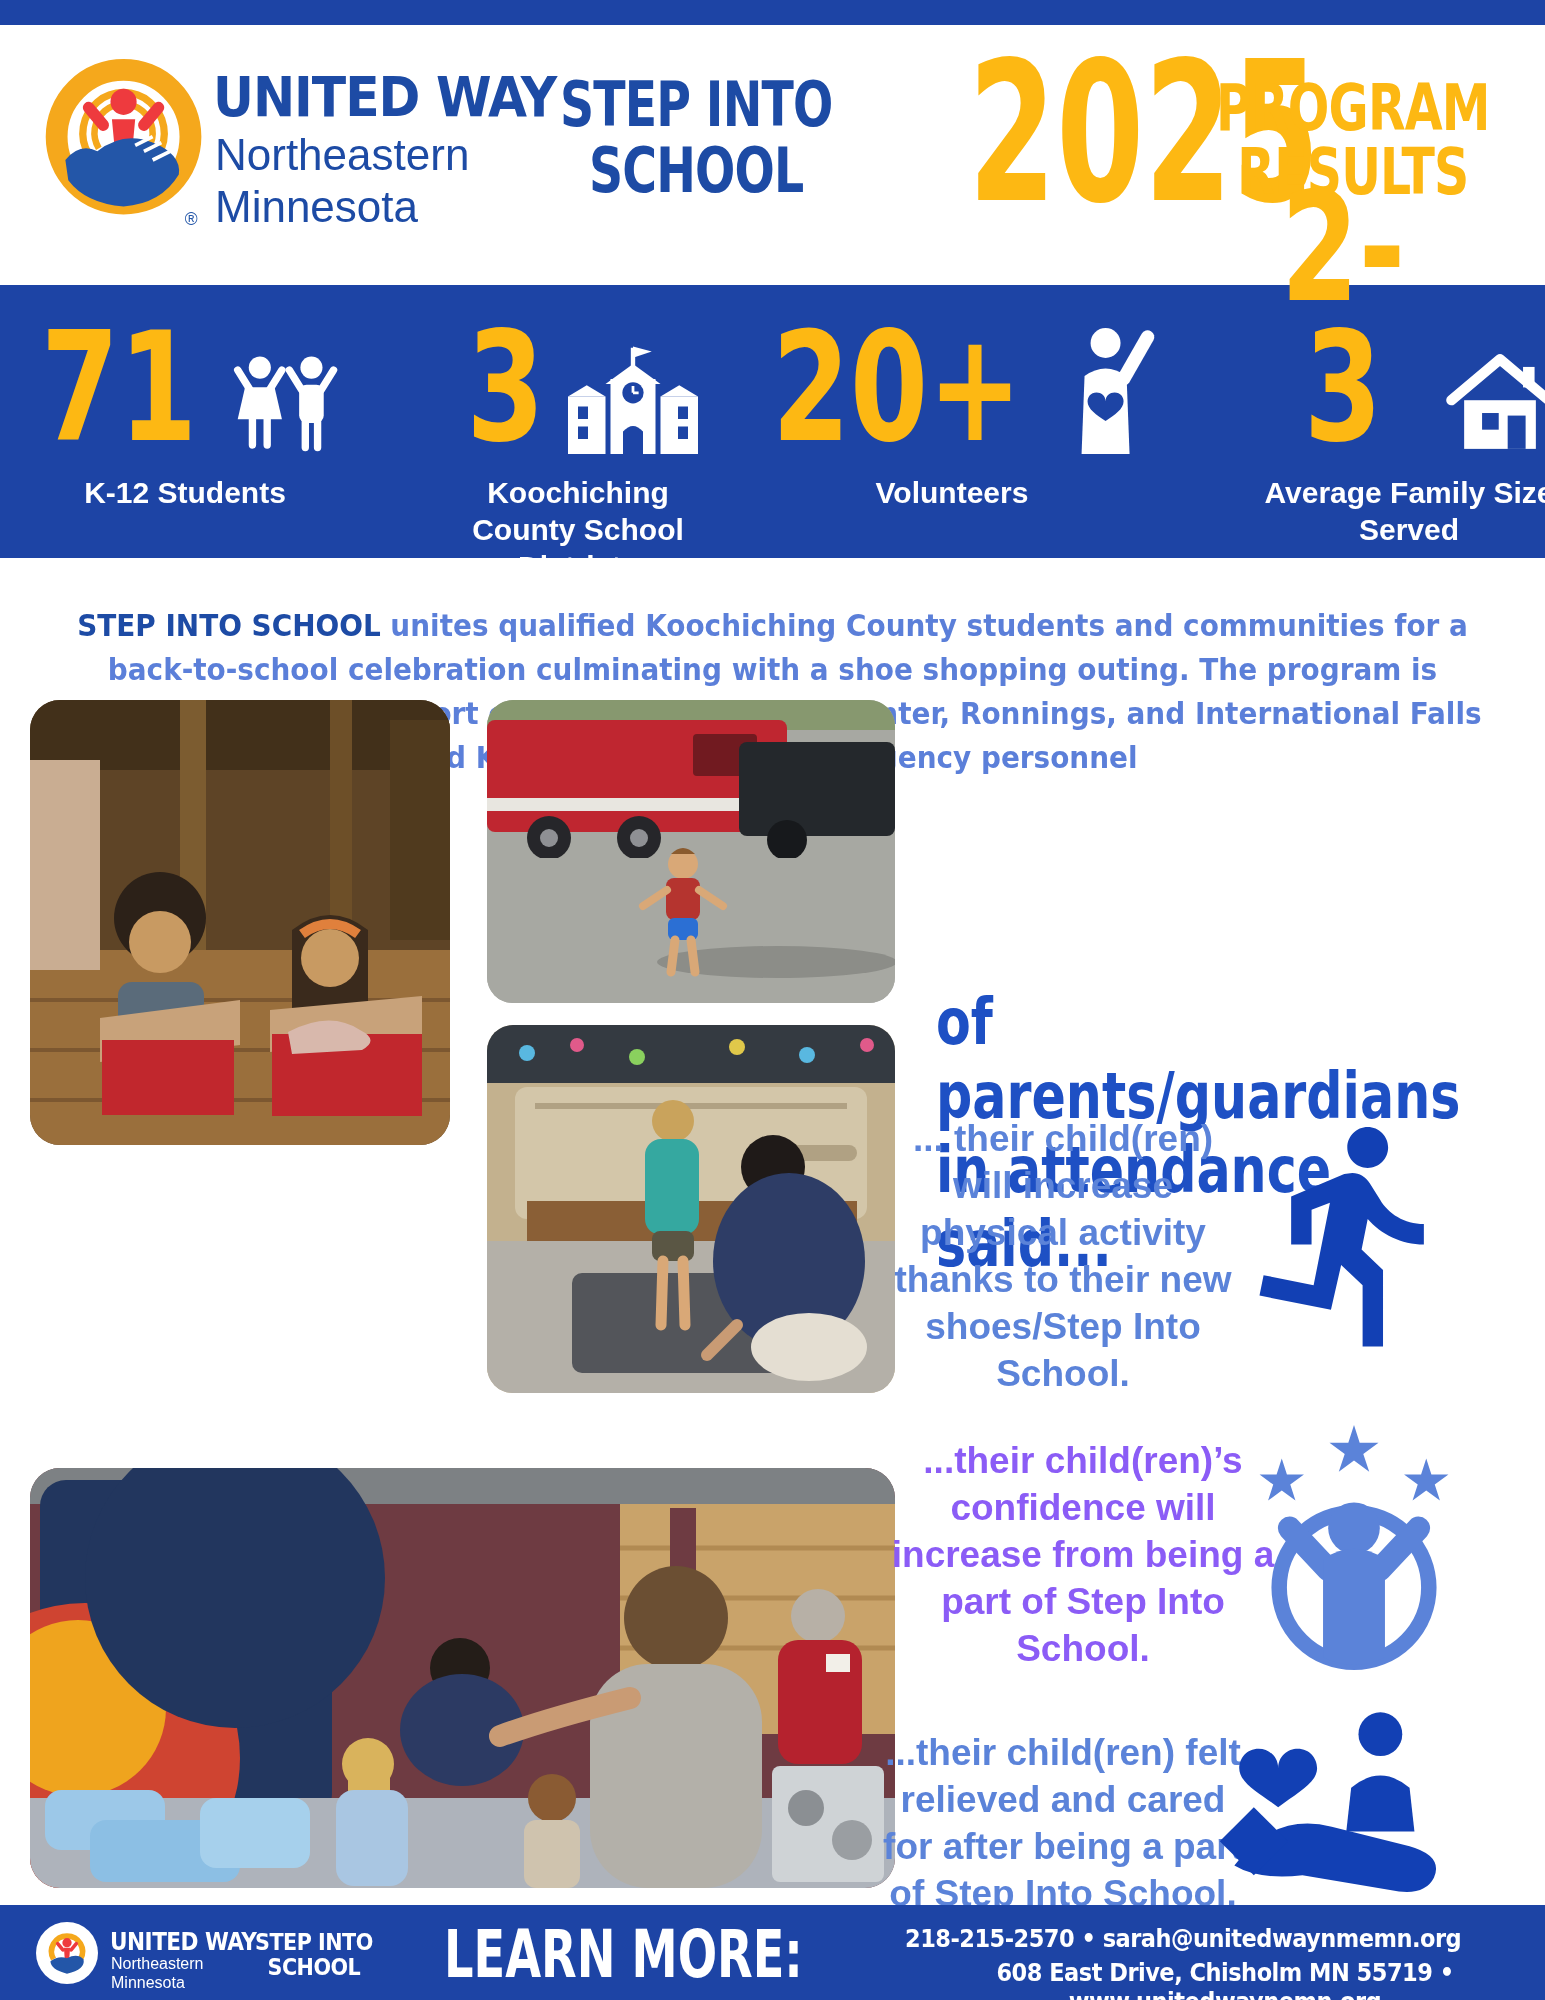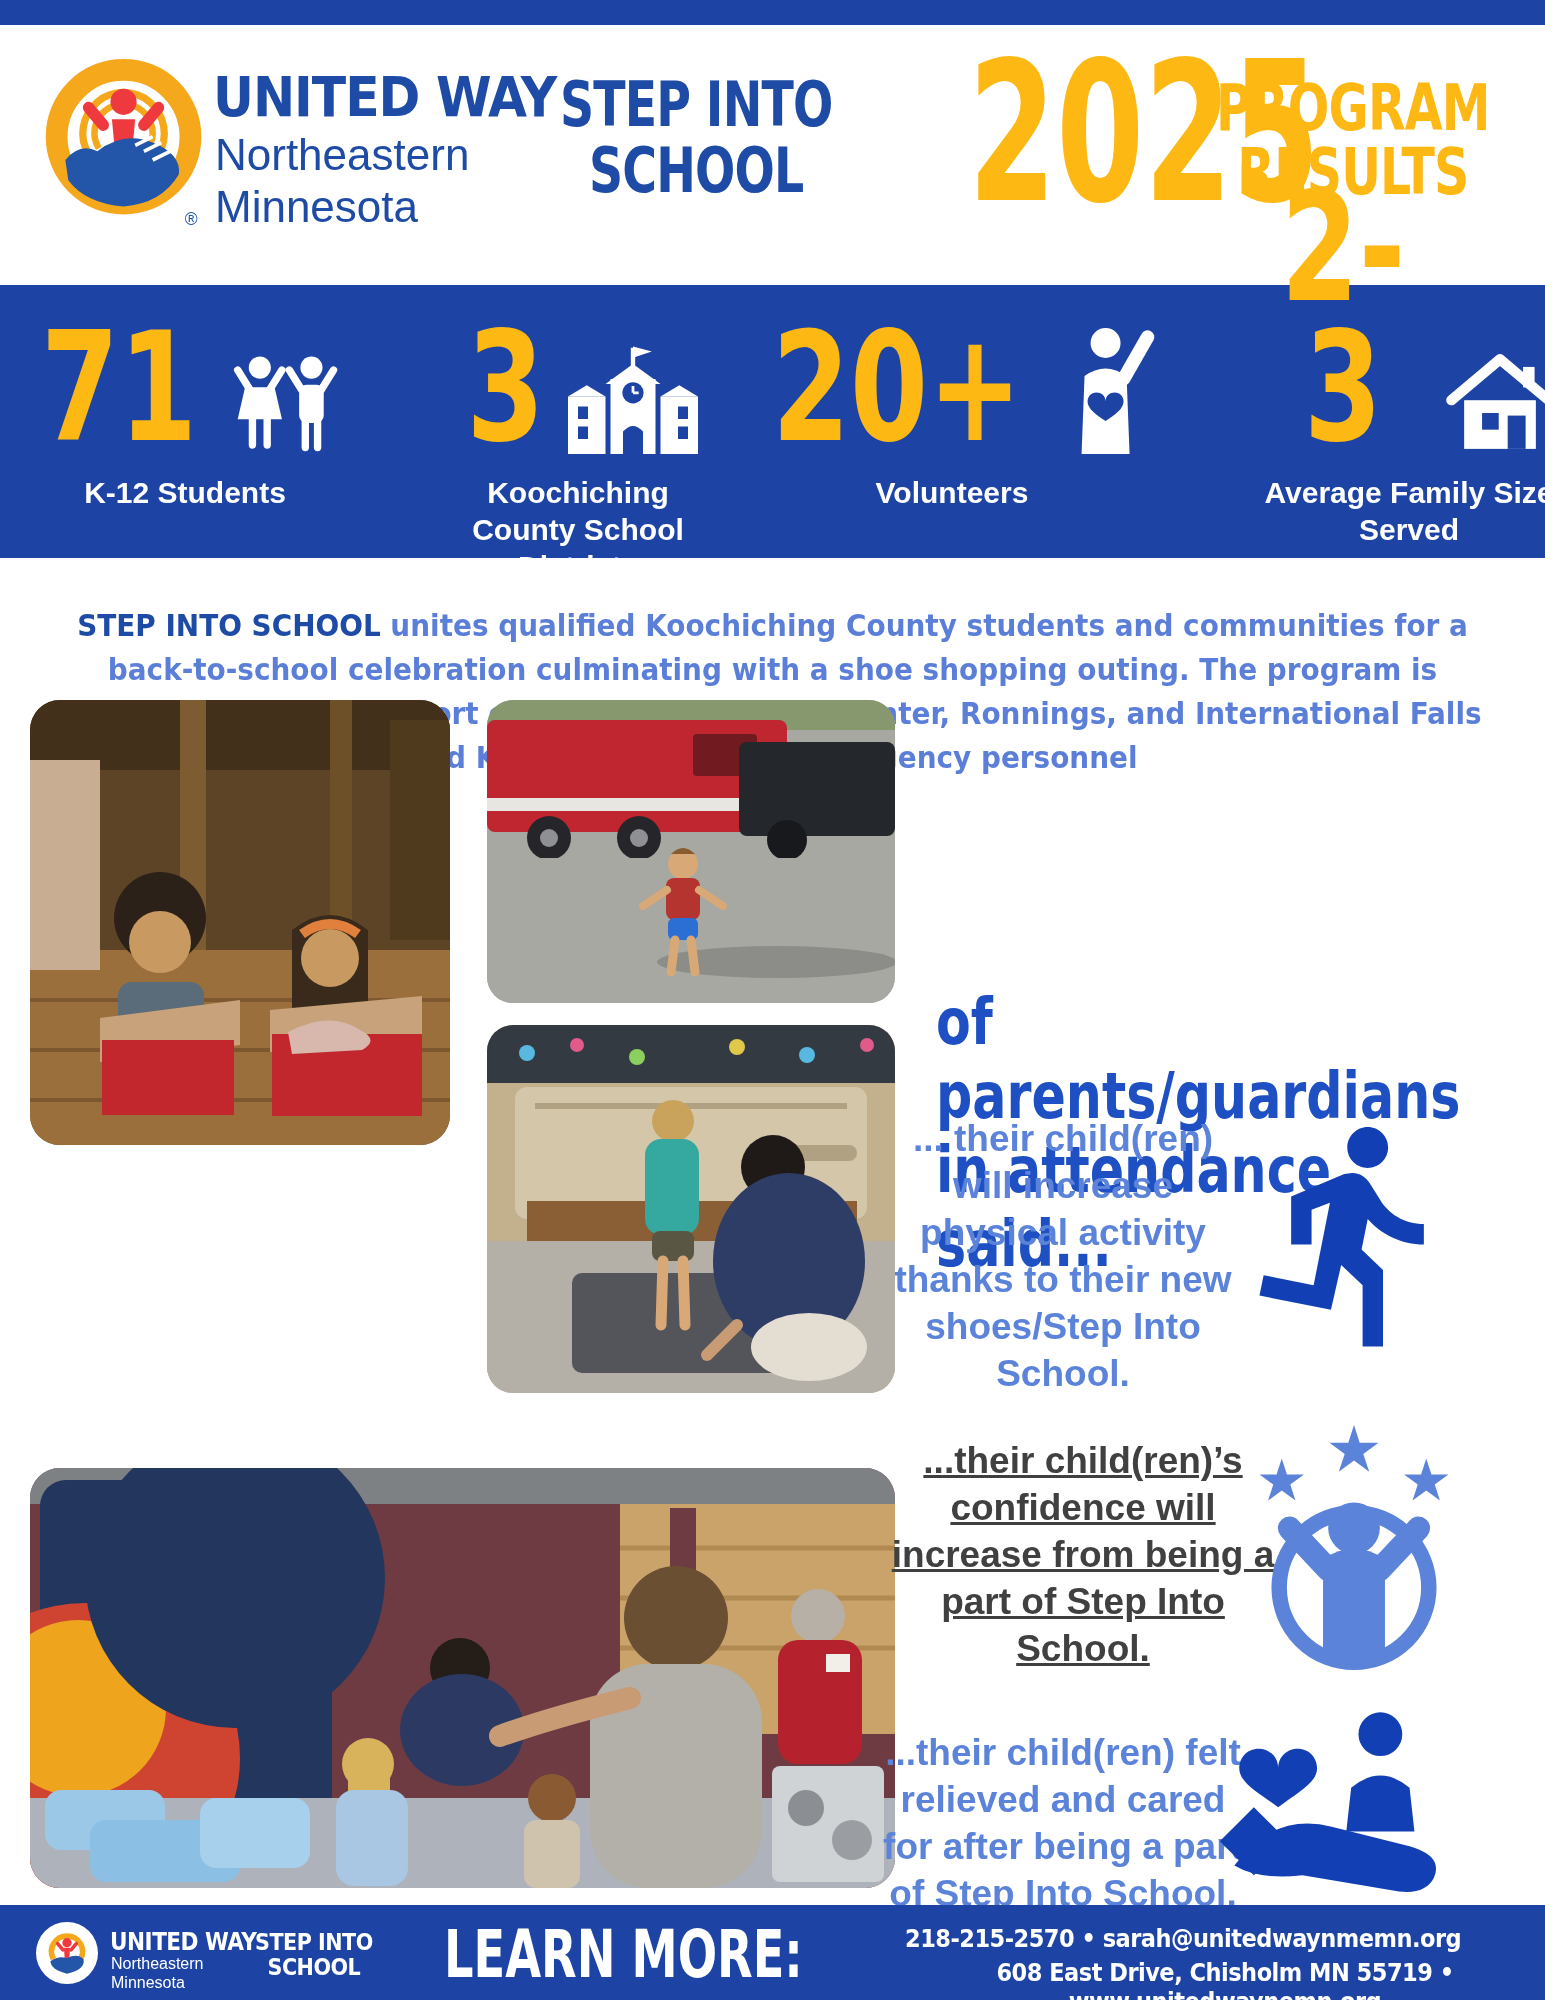--- a/index.html
+++ b/index.html
@@ -37,21 +37,21 @@
   .p4{left:30px;top:1468px;width:865px;height:420px;border-radius:30px;}
   
   .pct{left:900px;top:668px;width:615px;text-align:center;font-size:295px;line-height:300px;
        font-weight:bold;color:#fdb813;}
   .pct .sq{transform:scaleX(.7);}
   .pct-sub{left:900px;top:985px;width:600px;text-align:left;font-size:64px;line-height:74px;
            font-weight:bold;color:#1e50c4;}
   .pct-sub .sq{transform:scaleX(.88);}
   .statement{position:absolute;font-weight:bold;font-size:37px;line-height:47px;text-align:center;}
   .st-light{color:#5b83d9;}
-  .st-dark{color:#404040;text-decoration:underline;}
+  .st-dark{color:#8b5cf6;}
   .s1t{left:878px;top:1078px;width:370px;}
   .s2t{left:878px;top:1400px;width:410px;}
   .s3t{left:878px;top:1692px;width:370px;}
   .s1i{left:1230px;top:1112px;}
   .s2i{left:1225px;top:1425px;}
   .s3i{left:1205px;top:1705px;}
   
   .footer{top:1905px;height:95px;}
   .f-logo{left:36px;top:1922px;}
   .f-org1{left:110px;top:1928px;font-size:24px;font-weight:bold;color:#fff;letter-spacing:-.5px;}

